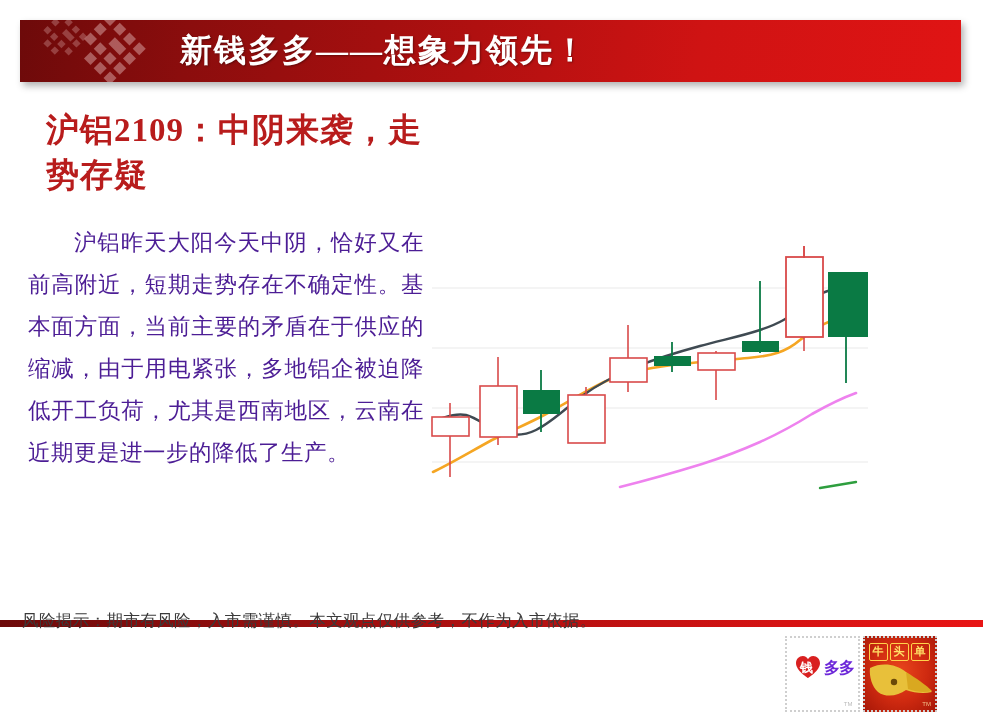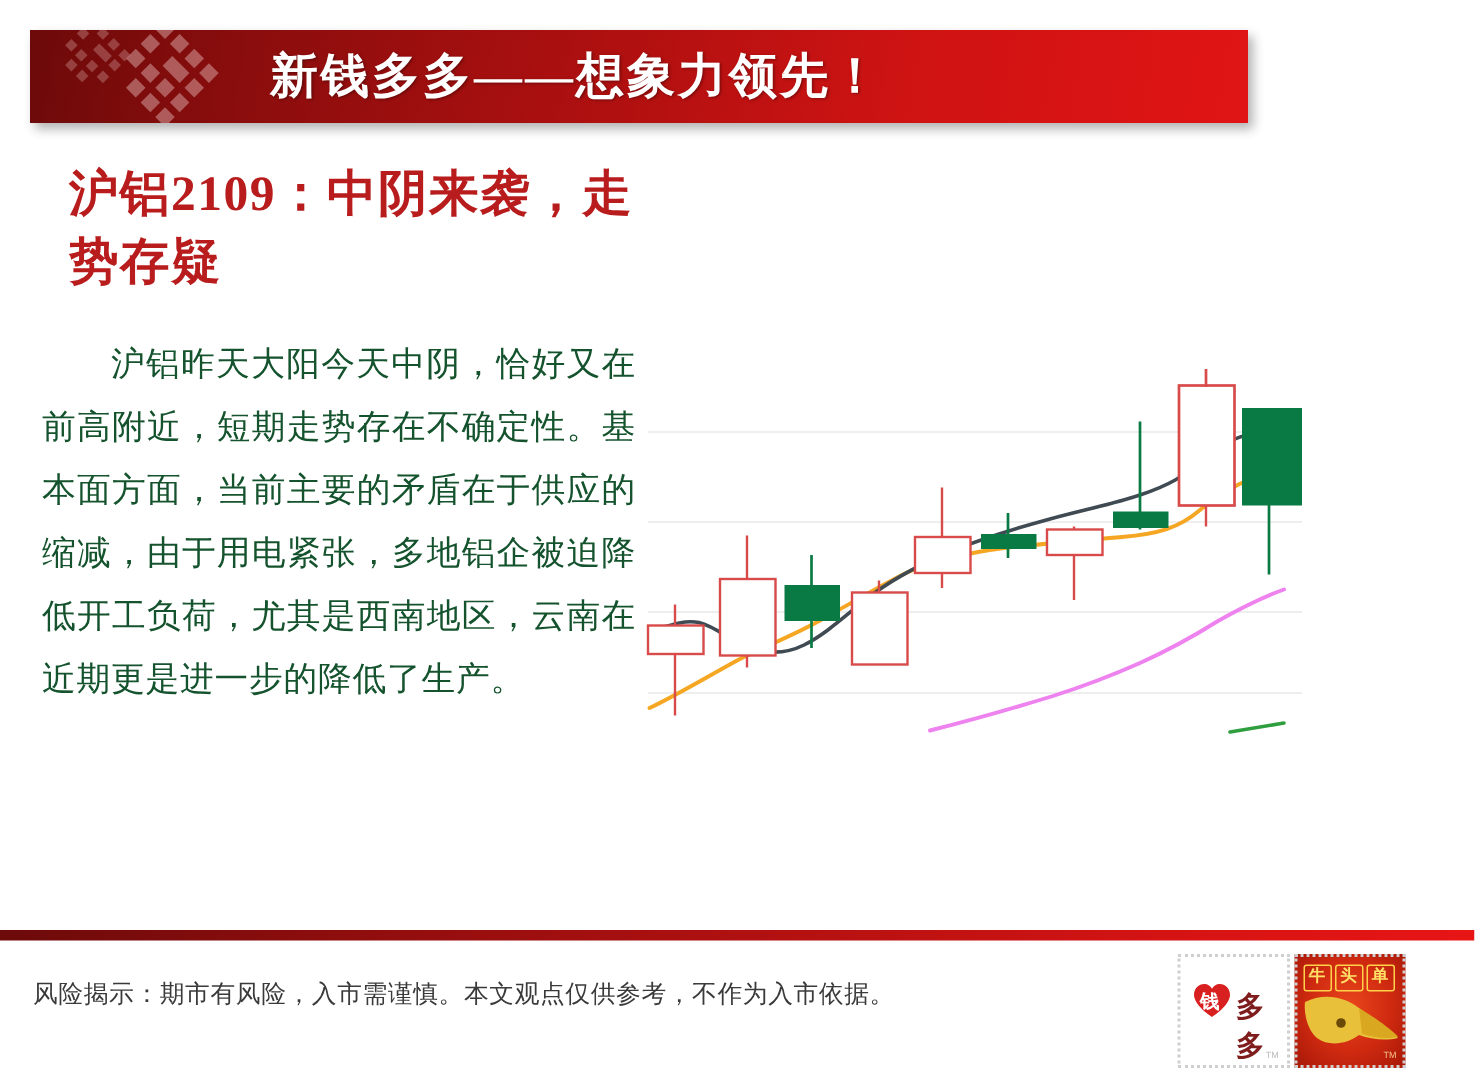--- a/index.html
+++ b/index.html
@@ -7,21 +7,21 @@
     width:983px;height:720px;
     background:#ffffff;
     font-family:"Liberation Serif","DejaVu Serif",serif;
     overflow:hidden;
     position:relative;
   }
   .page{position:absolute;inset:0;background:#fff;}
 
   
   .header-banner{
-    position:absolute;left:20px;top:20px;width:812px;height:62px;
+    position:absolute;left:20px;top:20px;width:941px;height:62px;
     background:linear-gradient(100deg,#6d0a0a 0%,#8b0d0d 18%,#b01010 48%,#cf1313 72%,#e01414 100%);
     box-shadow:3px 4px 7px rgba(0,0,0,.30);
     overflow:hidden;
   }
   .header-knot{
     position:absolute;left:8px;top:-4px;width:140px;height:70px;
     opacity:.55;
   }
   .header-title{
     position:absolute;left:160px;top:50%;transform:translateY(-50%);
@@ -34,39 +34,39 @@
   
   .headline{
     position:absolute;left:30px;top:108px;width:400px;
     color:#b81c1c;font-size:33px;font-weight:700;line-height:1.35;
     font-family:"Liberation Serif","DejaVu Serif",serif;
     letter-spacing:1px;
     margin-left:16px;
   }
   .body-text{
     position:absolute;left:28px;top:222px;width:396px;
-    color:#14532d;font-size:22.5px;line-height:42px;
+    color:#4c1d95;font-size:22.5px;line-height:42px;
     text-indent:46px;text-align:justify;
     font-family:"Liberation Serif","DejaVu Serif",serif;
     letter-spacing:.5px;
   }
 
   
   .chart-wrap{
     position:absolute;left:430px;top:218px;width:440px;height:292px;
   }
   .chart-wrap svg{display:block;width:100%;height:100%;}
 
   
   .footer-rule{
     position:absolute;left:0;top:620px;width:983px;height:7px;
     background:linear-gradient(90deg,#6d0a0a 0%,#8d0d0d 22%,#b61111 55%,#d61313 80%,#e81515 100%);
   }
   .footer-note{
-    position:absolute;left:22px;top:652px;
+    position:absolute;left:22px;top:610px;
     color:#3a3a3a;font-size:16.5px;letter-spacing:.4px;
     font-family:"Liberation Serif","DejaVu Serif",serif;
     white-space:nowrap;
   }
   .logo-block{
     position:absolute;left:785px;top:636px;width:152px;height:76px;
     display:flex;gap:3px;
   }
   .logo-card{
     position:relative;flex:1;border:2px dotted #cfcfcf;background:#fff;
@@ -74,21 +74,21 @@
   }
   .logo-card.bull{background:radial-gradient(ellipse at 50% 45%,#e8451c 0%,#cf2a10 55%,#a81808 100%);}
   .logo-heart{
     position:absolute;left:8px;top:17px;width:26px;height:24px;
   }
   .logo-qdd-char{
     position:absolute;left:13px;top:21px;color:#fff;font-size:13px;font-weight:700;
     font-family:"Liberation Serif","DejaVu Serif",serif;
   }
   .logo-duoduo{
-    position:absolute;left:37px;top:20px;color:#7f1d1d;font-size:19px;font-weight:700;
+    position:absolute;left:37px;top:20px;color:#6d28d9;font-size:16px;font-weight:700;
     font-family:"Liberation Serif","DejaVu Serif",serif;letter-spacing:-1px;
   }
   .logo-tiny{
     position:absolute;right:5px;bottom:3px;color:#bbb;font-size:6px;
     font-family:"Liberation Sans","DejaVu Sans",sans-serif;
   }
   .bull-chars{
     position:absolute;left:4px;top:5px;display:flex;gap:2px;
   }
   .bull-chars span{

